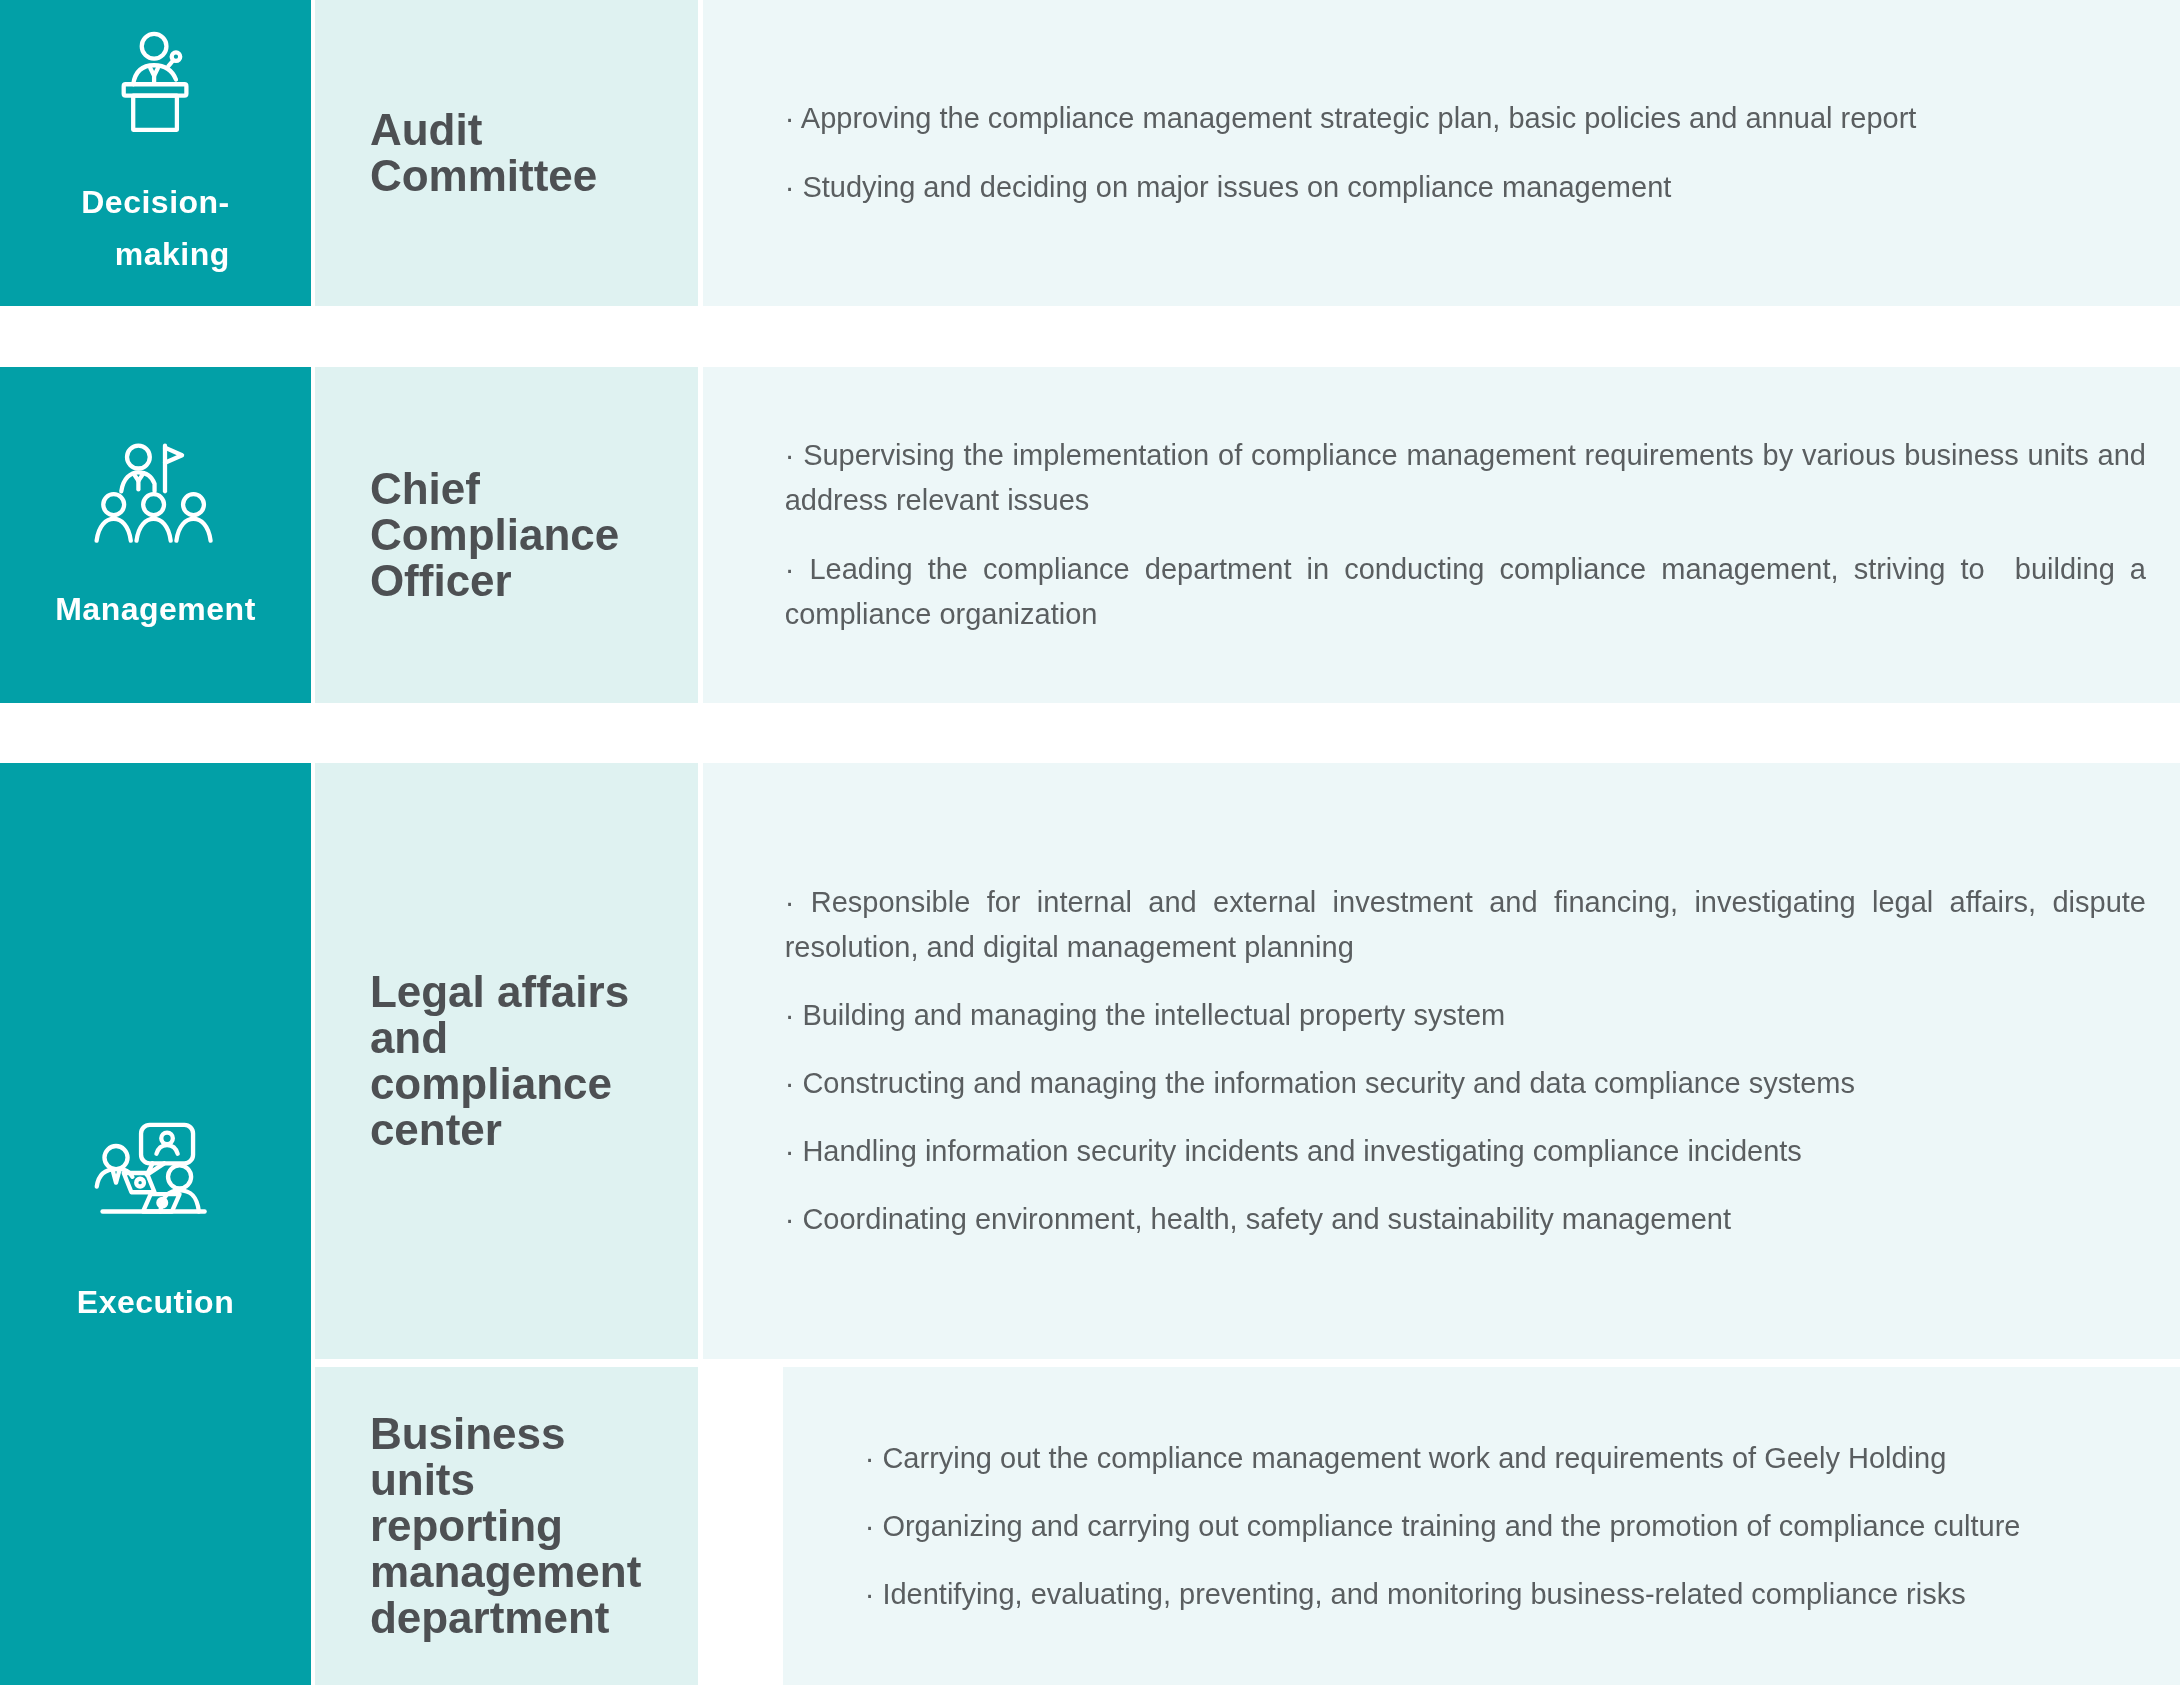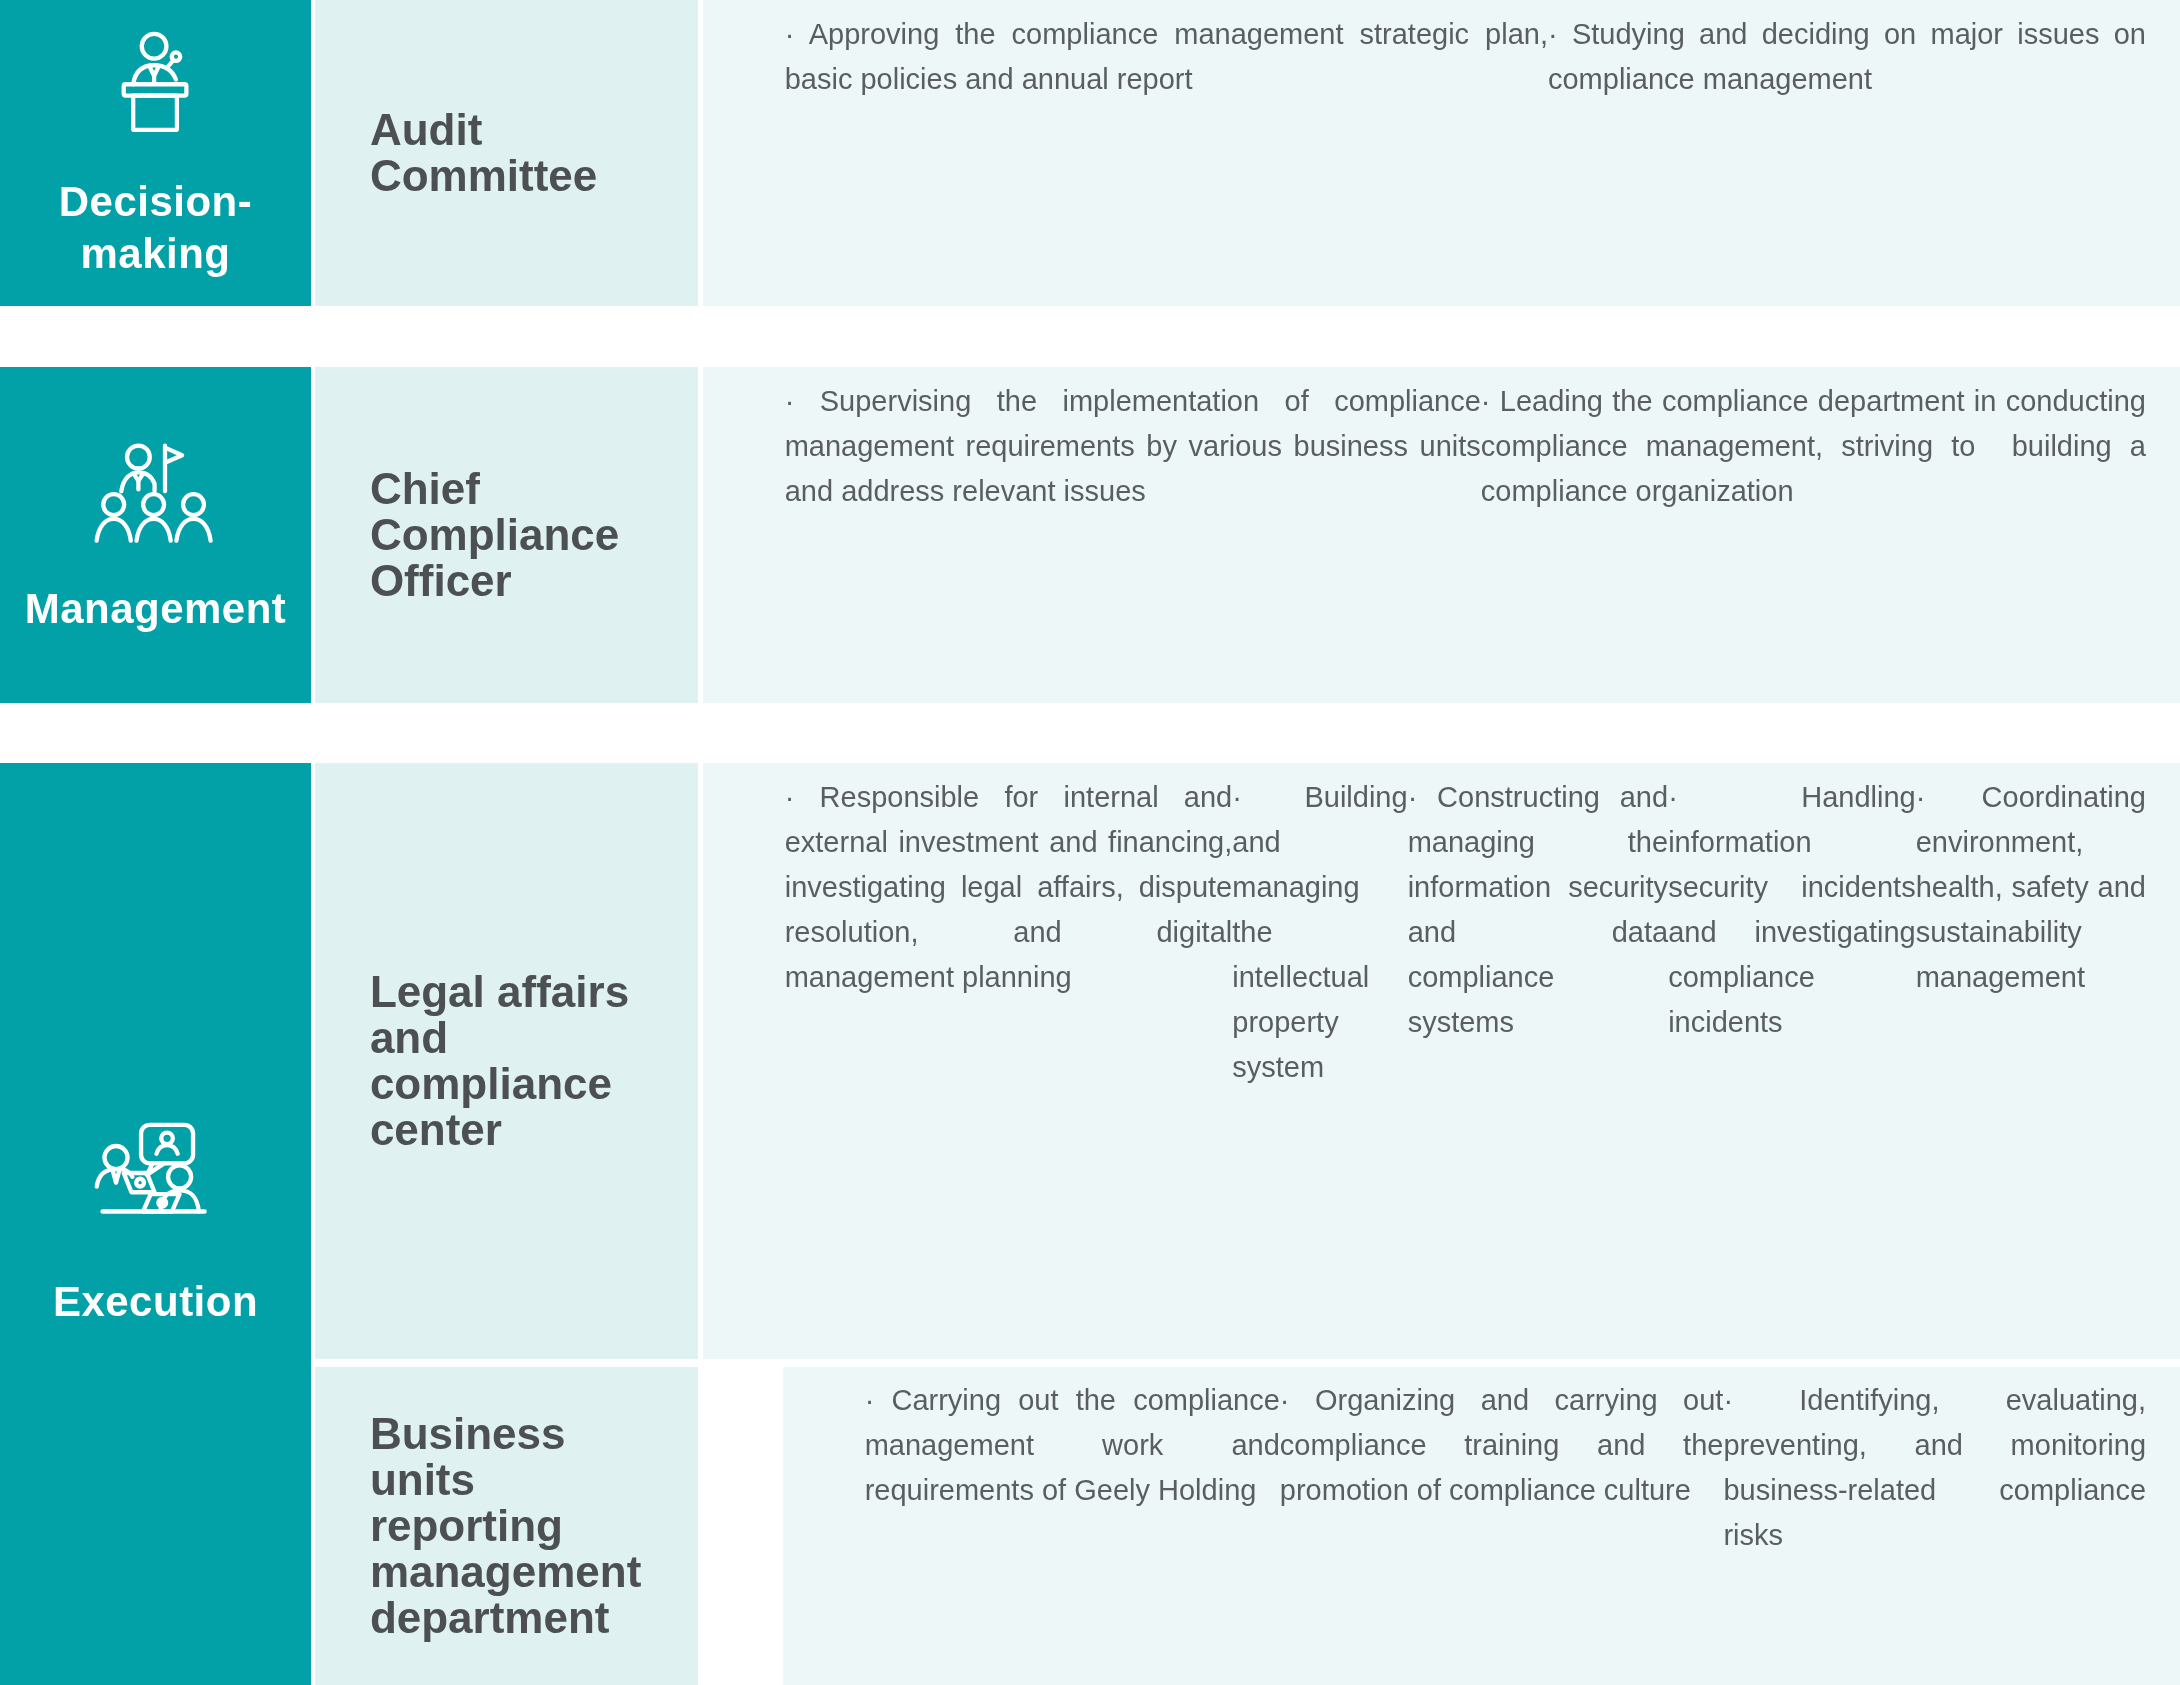--- a/index.html
+++ b/index.html
@@ -3,33 +3,33 @@
 <meta charset="utf-8">
 <style>
   html,body{margin:0;padding:0;background:#ffffff;}
   body{font-family:"Liberation Sans","DejaVu Sans",sans-serif;}
   .board{width:2180px;height:1686px;display:flex;flex-direction:column;background:#ffffff;overflow:hidden;}
   .row{display:flex;}
   .row-gap-a{height:61px;background:#ffffff;}
   .row-gap-b{height:60px;background:#ffffff;}
   .stage{width:311px;flex:0 0 311px;background:#02a0a7;color:#ffffff;display:flex;flex-direction:column;
          align-items:center;justify-content:center;gap:25px;}
-  .stage-label{font-size:42px;font-weight:bold;line-height:52px;text-align:center;letter-spacing:0.5px;}
+  .stage-label{font-size:32px;font-weight:bold;line-height:52px;text-align:right;letter-spacing:0.5px;}
   .stage-label span{display:block;}
   .vgap1{width:3.9px;flex:0 0 3.9px;background:#ffffff;}
   .vgap2{width:4.8px;flex:0 0 4.8px;background:#ffffff;}
   .sections{flex:1;display:flex;flex-direction:column;}
   .section{display:flex;flex:1;min-height:0;}
   .section-gap{height:7.7px;background:#ffffff;flex:0 0 7.7px;}
   .sec-a{flex:0 0 596px;}
   .sec-b{flex:1;gap:40px;}
   .dept{width:383px;flex:0 0 383px;background:#dff2f1;display:flex;flex-direction:column;justify-content:center;
         padding:0 29px 0 55px;box-sizing:border-box;}
   .dept-line{display:block;font-size:44px;font-weight:bold;line-height:46px;color:#4d5053;}
-  .detail{flex:1;background:#edf7f8;display:flex;justify-content:center;
+  .detail{flex:1;background:#edf7f8;display:flex;flex-direction:column;justify-content:center;
           padding:0 34px 0 82px;box-sizing:border-box;}
   .bullet{font-size:29px;line-height:45px;color:#5a5e60;text-align:justify;margin:11.6px 0;white-space:pre-wrap;}
   .icon-svg{display:block;}
   .icon-svg *{stroke:#ffffff;fill:none;stroke-width:4.5;stroke-linecap:round;stroke-linejoin:round;}
 </style>
 </head>
 <body>
 
 <div class="board">
 

